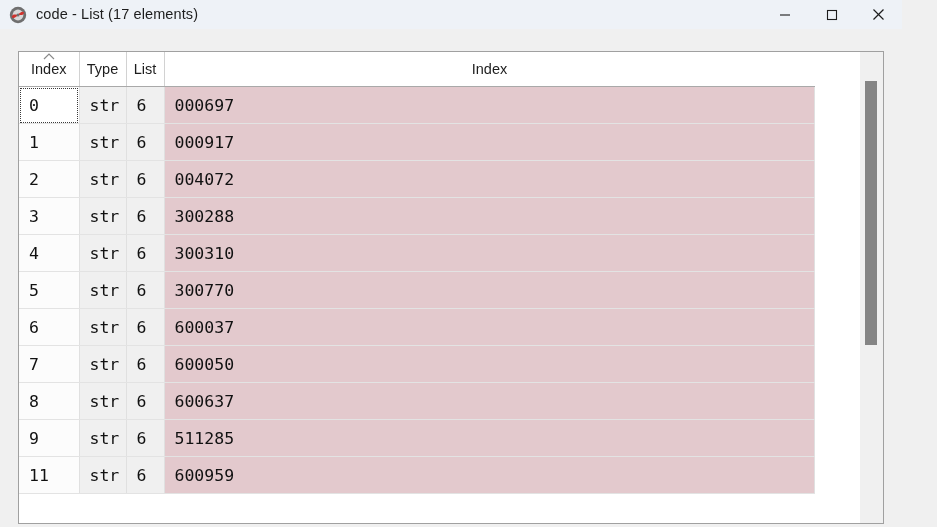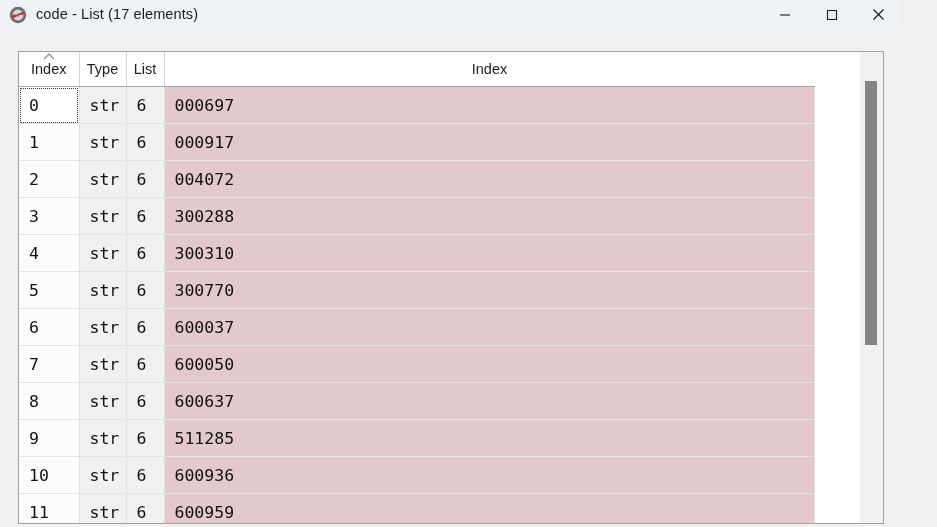--- a/index.html
+++ b/index.html
@@ -307,26 +307,20 @@
                 <td class="c-size">6</td>
                 <td class="c-value">600637</td>
               </tr>
               <tr>
                 <td class="c-index">9</td>
                 <td class="c-type">str</td>
                 <td class="c-size">6</td>
                 <td class="c-value">511285</td>
               </tr>
               <tr>
-                <td class="c-index">10</td>
-                <td class="c-type">str</td>
-                <td class="c-size">6</td>
-                <td class="c-value">600936</td>
-              </tr>
-              <tr>
                 <td class="c-index">11</td>
                 <td class="c-type">str</td>
                 <td class="c-size">6</td>
                 <td class="c-value">600959</td>
               </tr>
             </tbody>
         </table>
       </div>
 
       <div class="vscroll">

